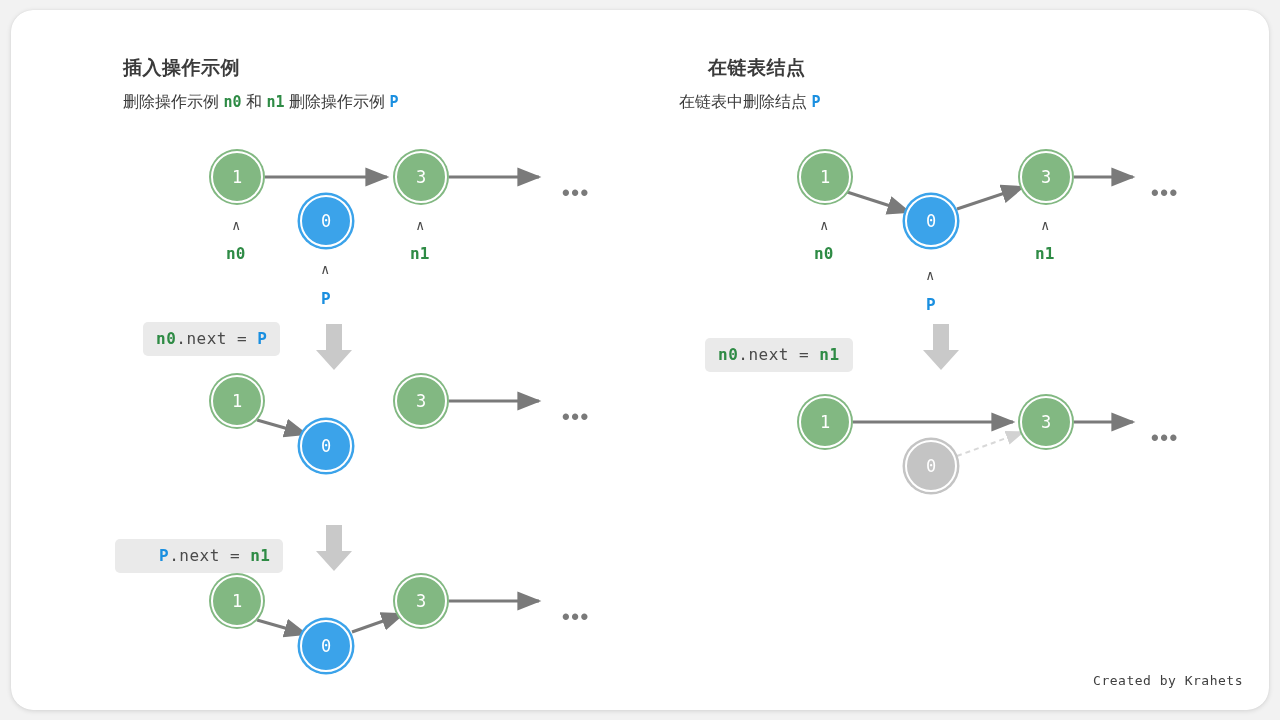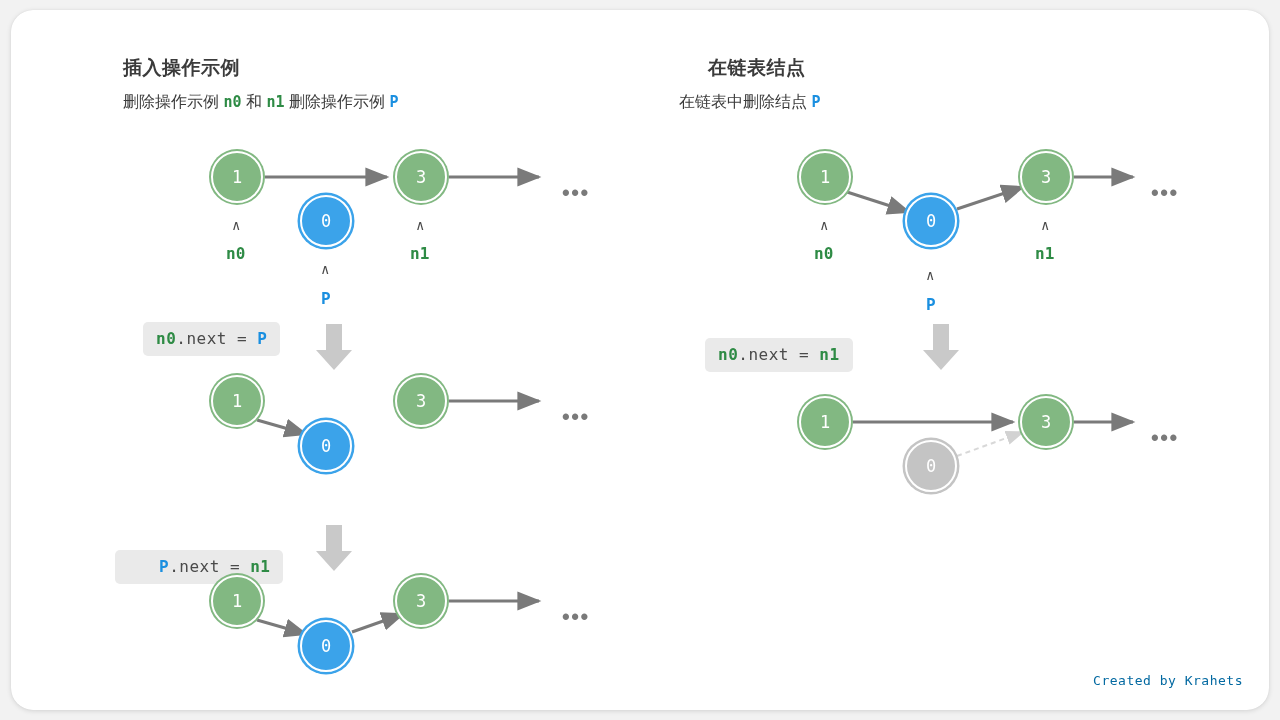--- a/index.html
+++ b/index.html
@@ -128,21 +128,21 @@
   
   .down-arrow { position: absolute; }
 
   
   .credit {
     position: absolute;
     right: 26px;
     bottom: 22px;
     font-family: "DejaVu Sans Mono", "Liberation Mono", monospace;
     font-size: 13px;
-    color: #0369a1;
+    color: #404040;
     letter-spacing: 0.5px;
   }
 </style>
 </head>
 <body>
 
 <div id="stage">
 <div id="card">
 
   <svg class="links" viewBox="0 0 1258 700">
@@ -212,21 +212,21 @@
     <svg width="52" height="56" viewBox="0 0 52 56">
       <path d="M18,4 L34,4 L34,30 L44,30 L26,50 L8,30 L18,30 Z" fill="#c9c9c9"></path>
     </svg>
   </div>
 
   <div class="node green" style="left:200px; top:365px;">1</div>
   <div class="node blue" style="left:289px; top:410px;">0</div>
   <div class="node green" style="left:384px; top:365px;">3</div>
   <div class="ellipsis" style="left:551px; top:396px;">•••</div>
 
-  <div class="code-chip" style="left:104px; top:540px;padding-left:44px;">
+  <div class="code-chip" style="left:104px; top:529px;padding-left:44px;">
     <span class="tok-b">P</span><span class="tok-n">.next = </span><span class="tok-g">n1</span>
   </div>
   <div class="down-arrow" style="left:297px; top:511px;">
     <svg width="52" height="56" viewBox="0 0 52 56">
       <path d="M18,4 L34,4 L34,30 L44,30 L26,50 L8,30 L18,30 Z" fill="#c9c9c9"></path>
     </svg>
   </div>
 
   <div class="node green" style="left:200px; top:565px;">1</div>
   <div class="node blue" style="left:289px; top:610px;">0</div>

